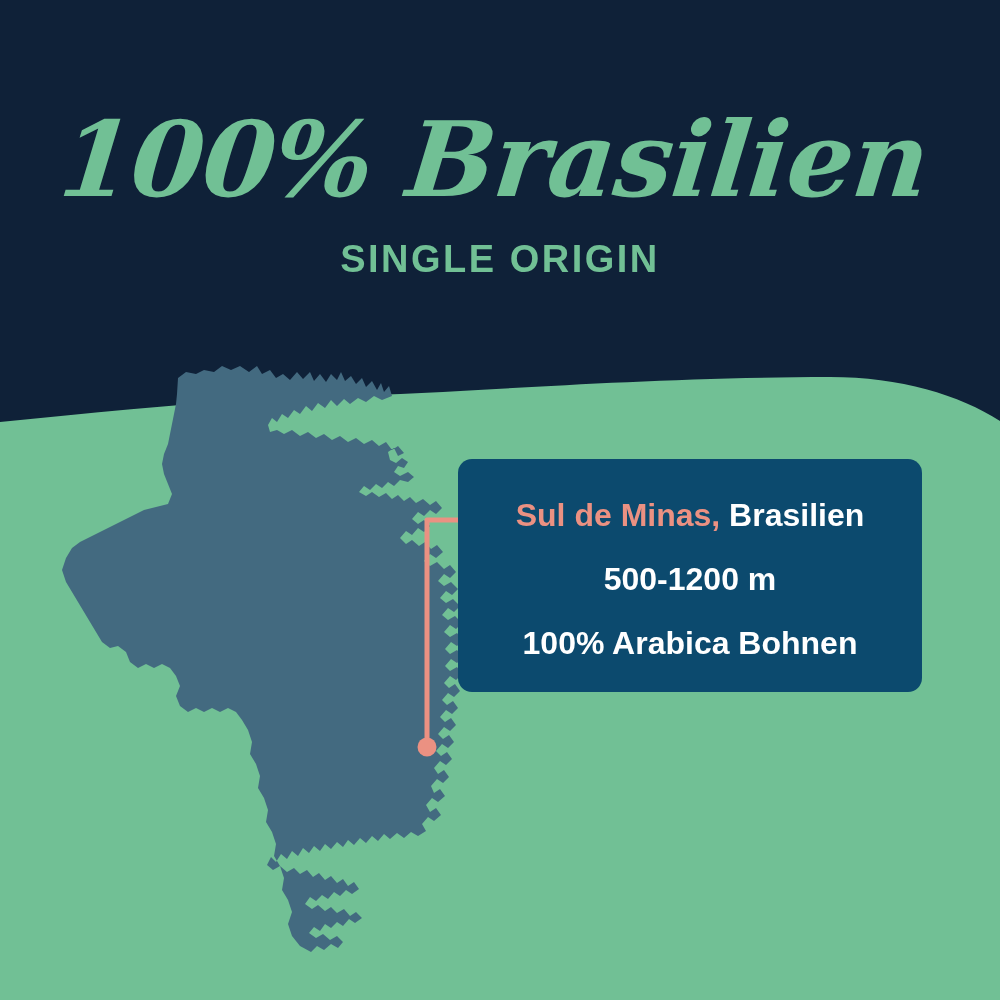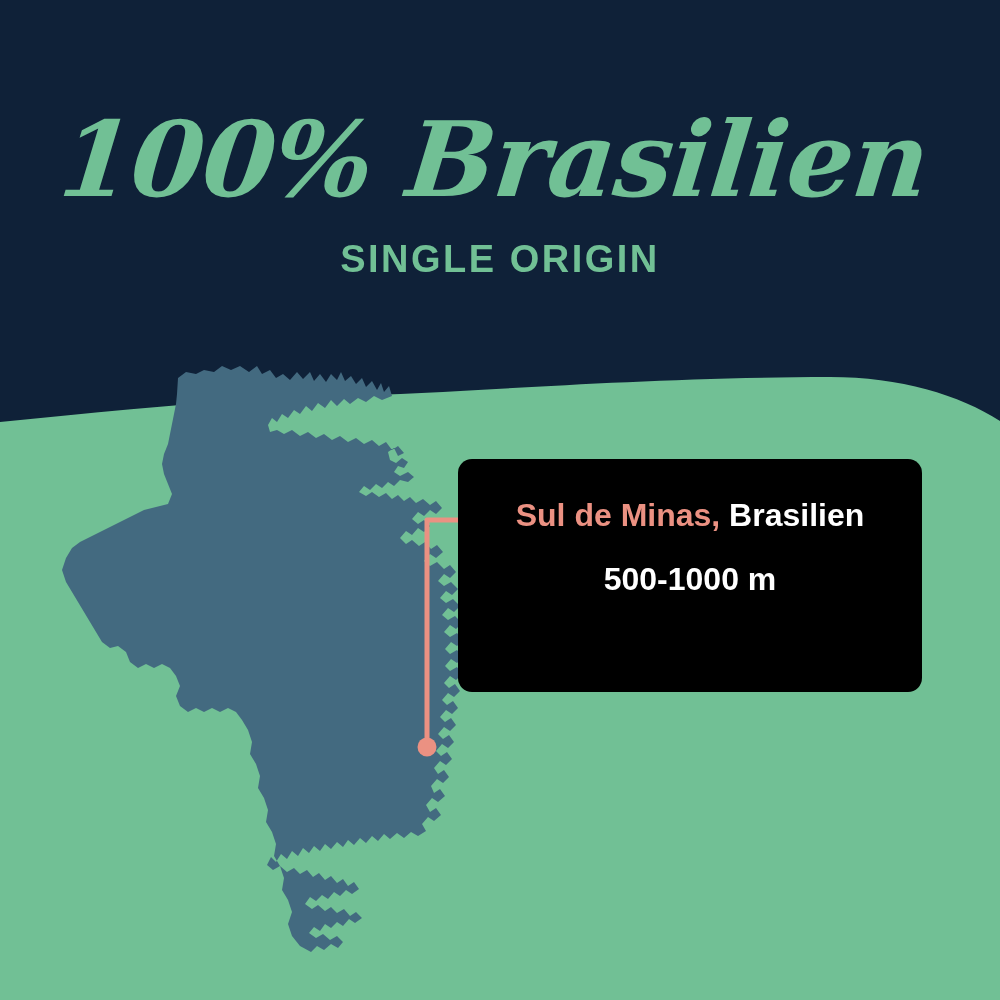--- a/index.html
+++ b/index.html
@@ -78,21 +78,21 @@
     height: 1000px;
   }
 
   
   .info-card {
     position: absolute;
     left: 458px;
     top: 459px;
     width: 464px;
     height: 233px;
-    background: #000000;
+    background: #0c4a6e;
     border-radius: 14px;
     box-sizing: border-box;
     padding: 40px 26px 0 26px;
     text-align: center;
   }
   .card-line {
     margin: 0;
     font-family: "Liberation Sans", sans-serif;
     font-weight: 700;
     font-size: 32px;
@@ -181,16 +181,17 @@
     <h2 class="subheadline">SINGLE ORIGIN</h2>
   </div>
 
   <svg class="connector" viewBox="0 0 1000 1000" preserveAspectRatio="none">
     <path d="M486,520 L427,520 L427,742" stroke="#eb9182" stroke-width="5" fill="none" stroke-linecap="round" stroke-linejoin="round"></path>
     <circle cx="427" cy="747" r="9.5" fill="#eb9182"></circle>
   </svg>
 
   <div class="info-card">
     <p class="card-line l1"><span class="region-name">Sul de Minas,</span><span> Brasilien</span></p>
-    <p class="card-line l2">500-1000 m</p>
+    <p class="card-line l2">500-1200 m</p>
+    <p class="card-line l3">100% Arabica Bohnen</p>
   </div>
 
 </div>
 
 </body></html>

